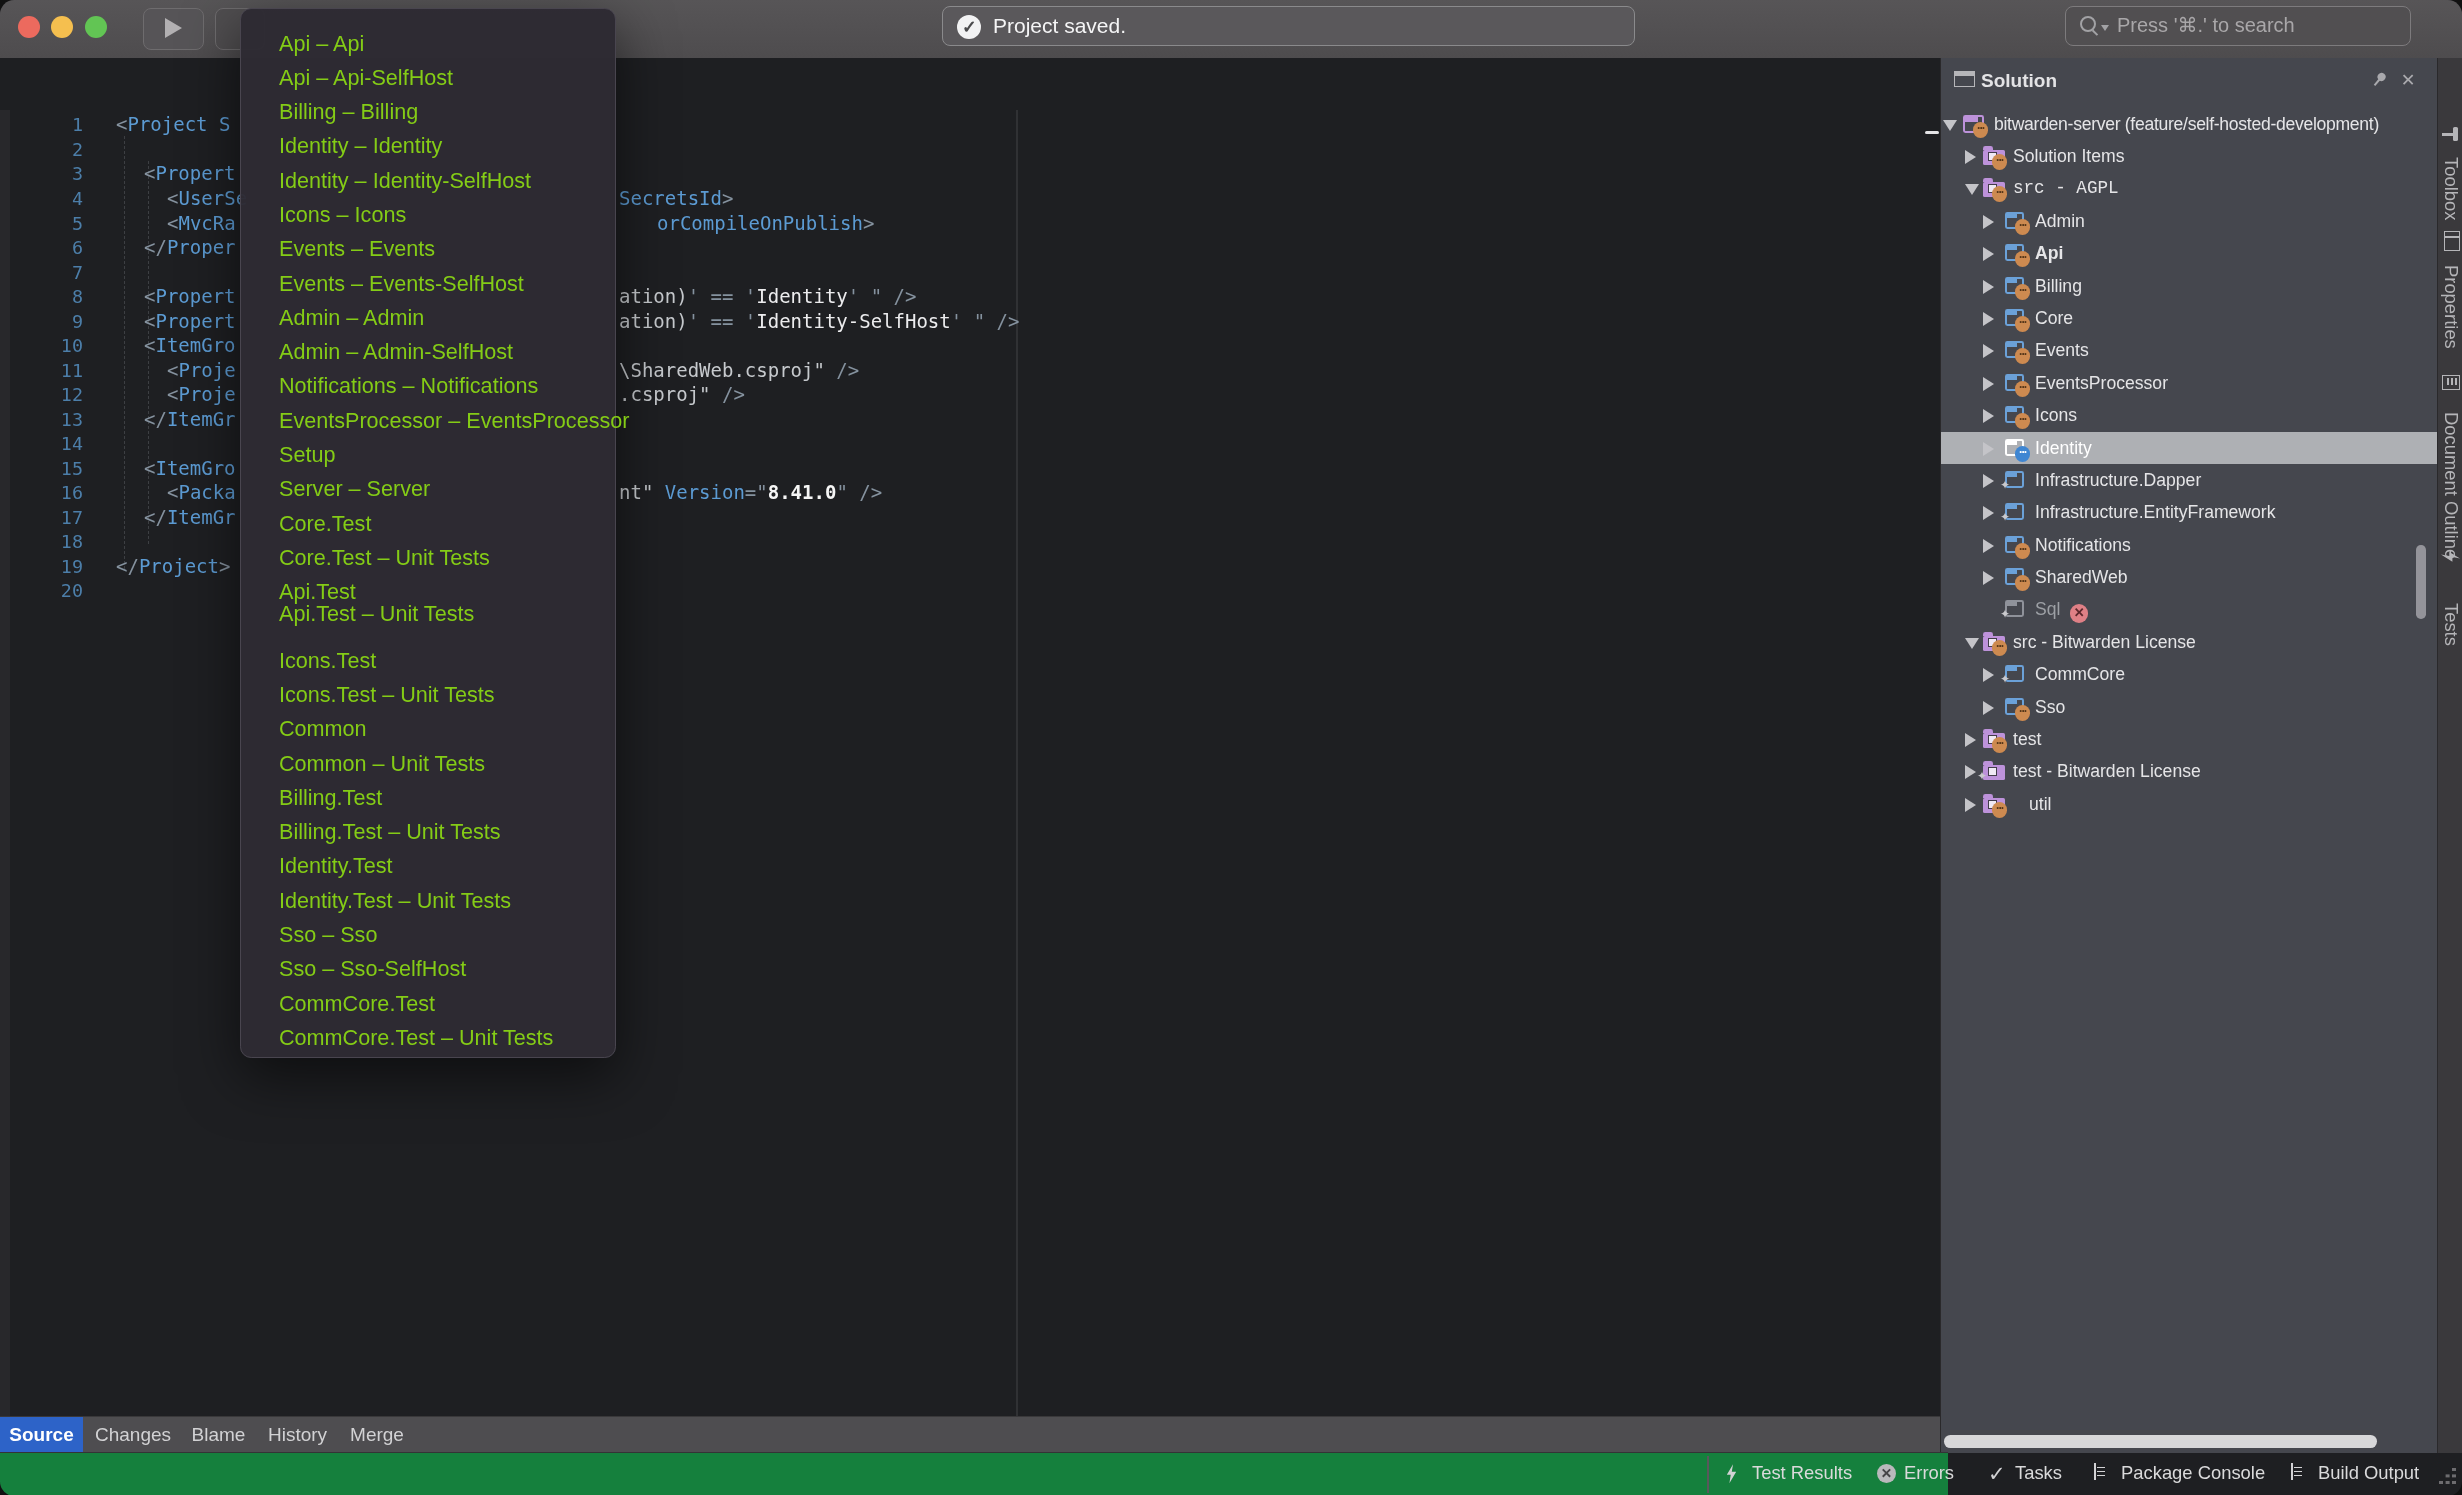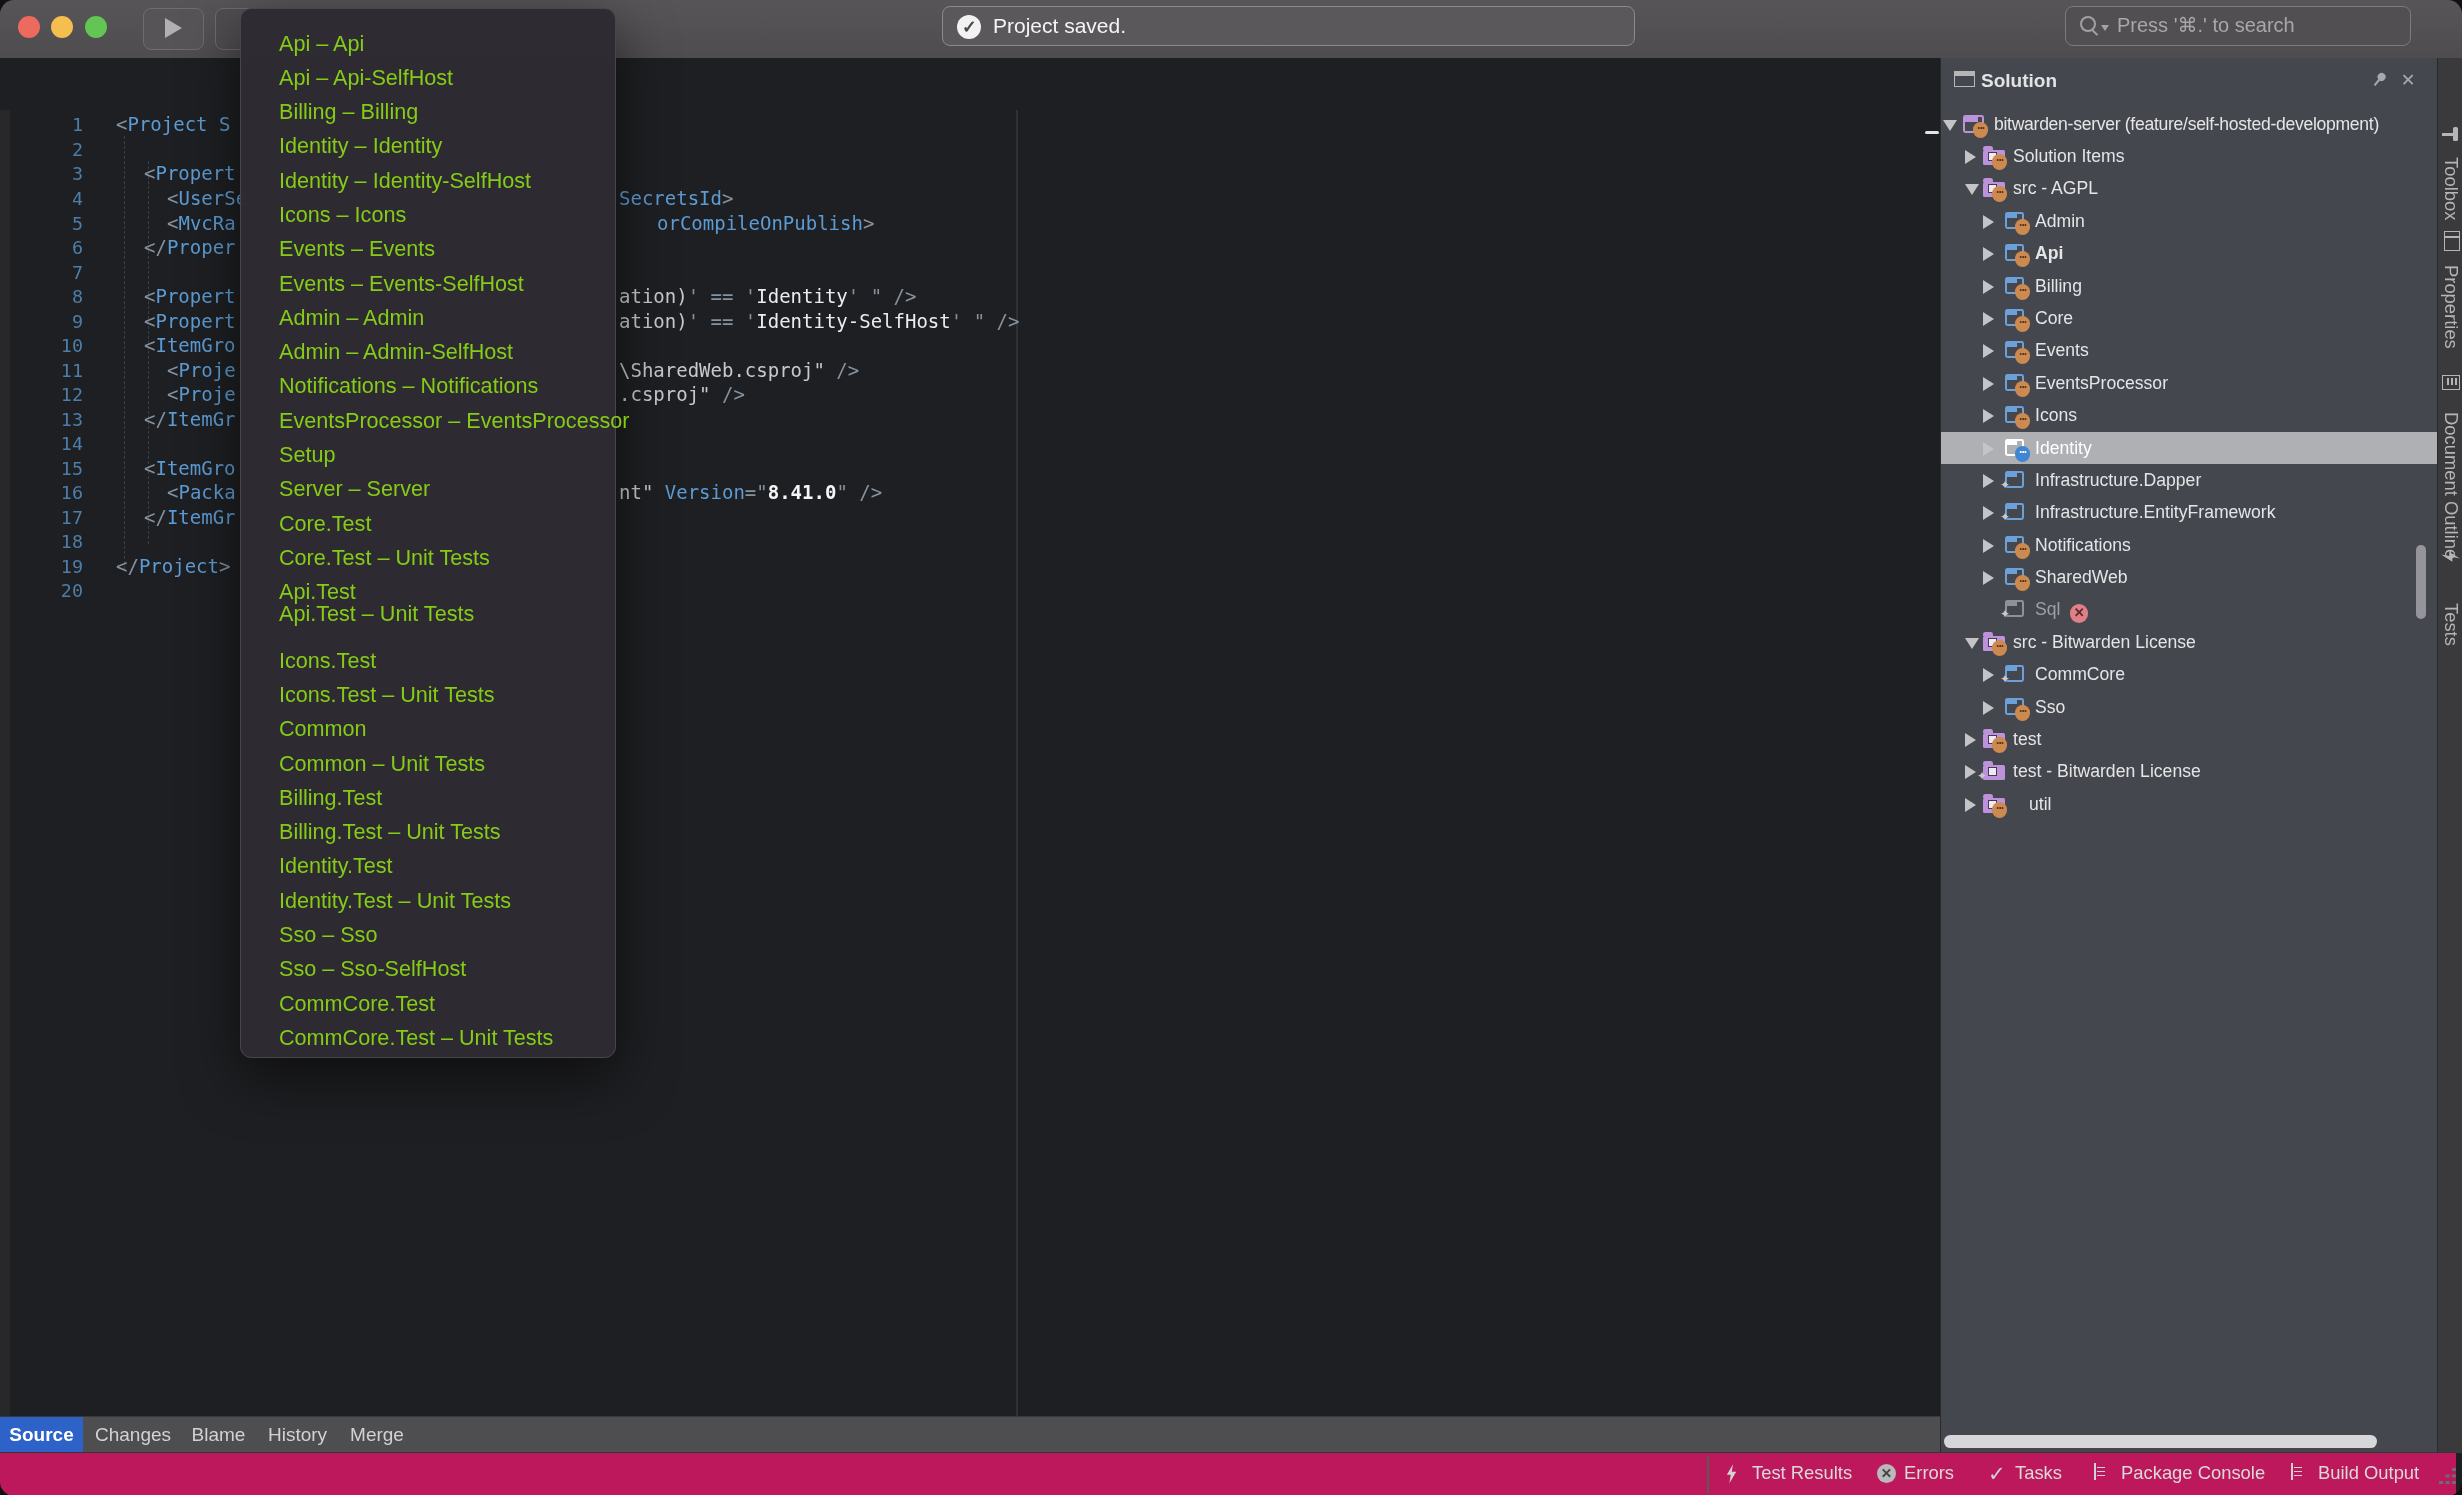--- a/index.html
+++ b/index.html
@@ -82,21 +82,21 @@
   .hammer::after{content:"";position:absolute;left:8px;top:6.4px;width:3.2px;height:11.2px;background:#b5b5b8;}
   .propsico{width:17.6px;height:13.6px;border:1.6px solid #b5b5b8;position:relative;}
   .propsico::before{content:"";position:absolute;left:4px;top:0;width:1.6px;height:100%;background:#b5b5b8;}
   .doco{width:13px;height:16px;border:1.6px solid #b5b5b8;position:relative;}
   .doco::before{content:"";position:absolute;left:1.6px;top:2.4px;width:7.2px;height:1.6px;background:#b5b5b8;box-shadow:0 4px 0 #b5b5b8,0 8px 0 #b5b5b8;}
   .bolt{width:13.6px;height:19px;background:#b5b5b8;clip-path:polygon(62% 0,14% 56%,44% 56%,34% 100%,86% 40%,52% 40%);}
   
   #bottombar{position:absolute;left:0;top:1416px;width:1940px;height:37px;background:#4e4d50;border-top:1.6px solid #39383a;box-sizing:border-box;}
   .btab{position:absolute;top:0;height:35px;line-height:35px;text-align:center;font-size:19px;color:#d2d2d4;}
   .btab.active{background:#2d63c8;color:#fff;font-weight:bold;}
-  #statusbar{position:absolute;left:0;top:1452px;width:2456px;height:43px;background:#be185d;border-top:1.6px solid #343336;box-sizing:border-box;}
+  #statusbar{position:absolute;left:0;top:1452px;width:1948px;height:43px;background:#15803d;border-top:1.6px solid #343336;box-sizing:border-box;}
   #status-sep{position:absolute;left:1707px;top:3.2px;width:1.6px;height:37px;background:#59585b;}
   .sbtn{position:absolute;top:0;height:42px;}
   .sbtn .slbl{position:absolute;left:27px;top:0;line-height:40px;font-size:18.4px;color:#dadadb;white-space:nowrap;}
   .sico{position:absolute;top:11.2px;left:0;}
   .st-bolt{width:13px;height:19px;background:#d2d2d4;clip-path:polygon(62% 0,14% 56%,44% 56%,34% 100%,86% 40%,52% 40%);}
   .st-err{width:19px;height:19px;border-radius:50%;background:#b9b9bc;color:#454447;font-weight:bold;font-size:13.6px;line-height:19px;text-align:center;}
   .st-check{width:19px;height:19px;color:#d2d2d4;font-size:21px;line-height:19px;}
   .st-doc{width:15.2px;height:18.4px;border:1.6px solid #d2d2d4;position:relative;}
   .st-doc::before{content:"";position:absolute;left:1.6px;top:2.4px;width:8.8px;height:1.6px;background:#d2d2d4;box-shadow:0 4px 0 #d2d2d4,0 8px 0 #d2d2d4;}
   #grip{position:absolute;left:2438px;top:1468px;width:19px;height:19px;}
@@ -208,21 +208,21 @@
         <div class="trow" style="top: 82px;">
           <span class="tri-r" style="left: 24px;"></span>
           <span class="folder-icon" style="left: 42px;"></span>
           <span class="badge orange" style="left: 51px; top: 14.4px;">···</span>
           <span class="lbl" style="left: 72px;">Solution Items</span>
         </div>
         <div class="trow" style="top: 114px;">
           <span class="tri-d" style="left: 24px;"></span>
           <span class="folder-icon" style="left: 42px;"></span>
           <span class="badge orange" style="left: 51px; top: 14.4px;">···</span>
-          <span class="lbl" style="left: 72px;">src - AGPL</span>
+          <span class="lbl" style="left: 72px; font-family: Liberation Mono, monospace;">src - AGPL</span>
         </div>
         <div class="trow" style="top: 147px;">
           <span class="tri-r" style="left: 42px;"></span>
           <span class="proj-icon" style="left: 64px;"></span>
           <span class="badge orange" style="left: 74px; top: 14.4px;">···</span>
           <span class="lbl" style="left: 94px;">Admin</span>
         </div>
         <div class="trow" style="top: 179px;">
           <span class="tri-r" style="left: 42px;"></span>
           <span class="proj-icon" style="left: 64px;"></span>

